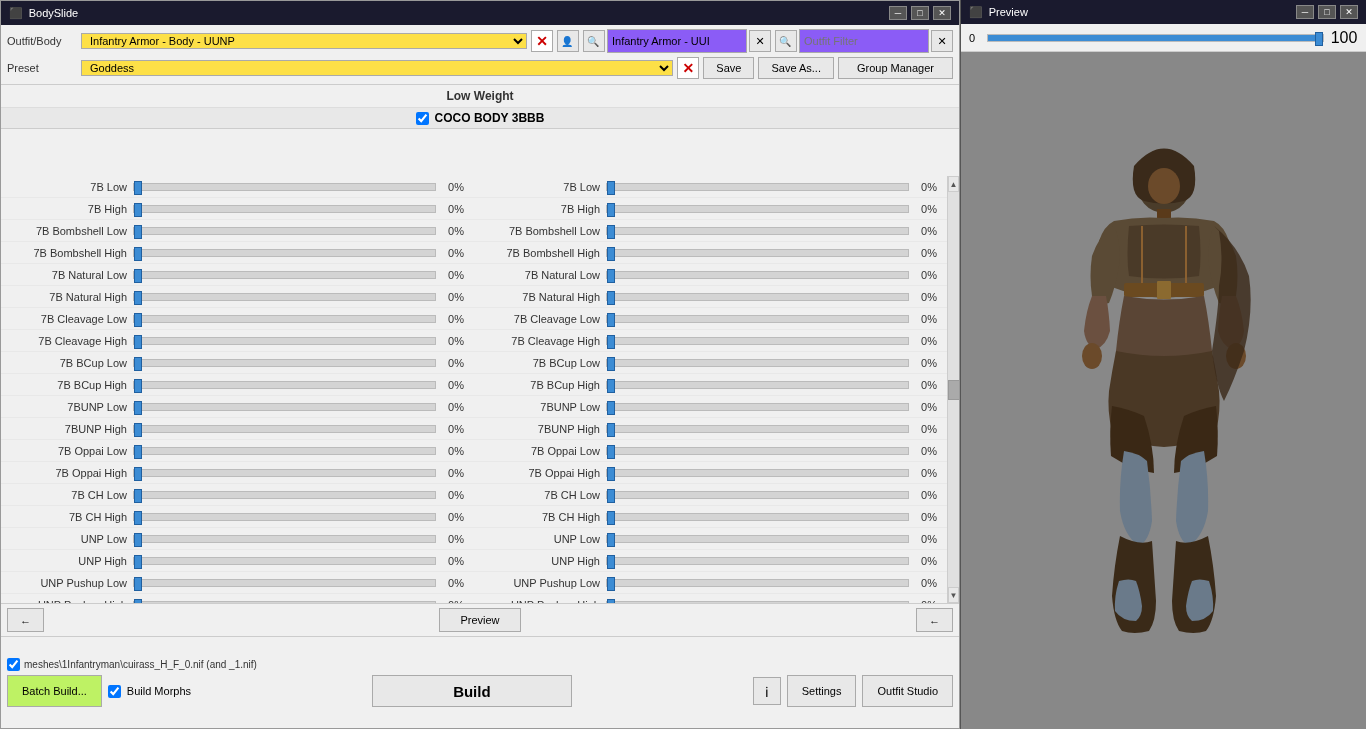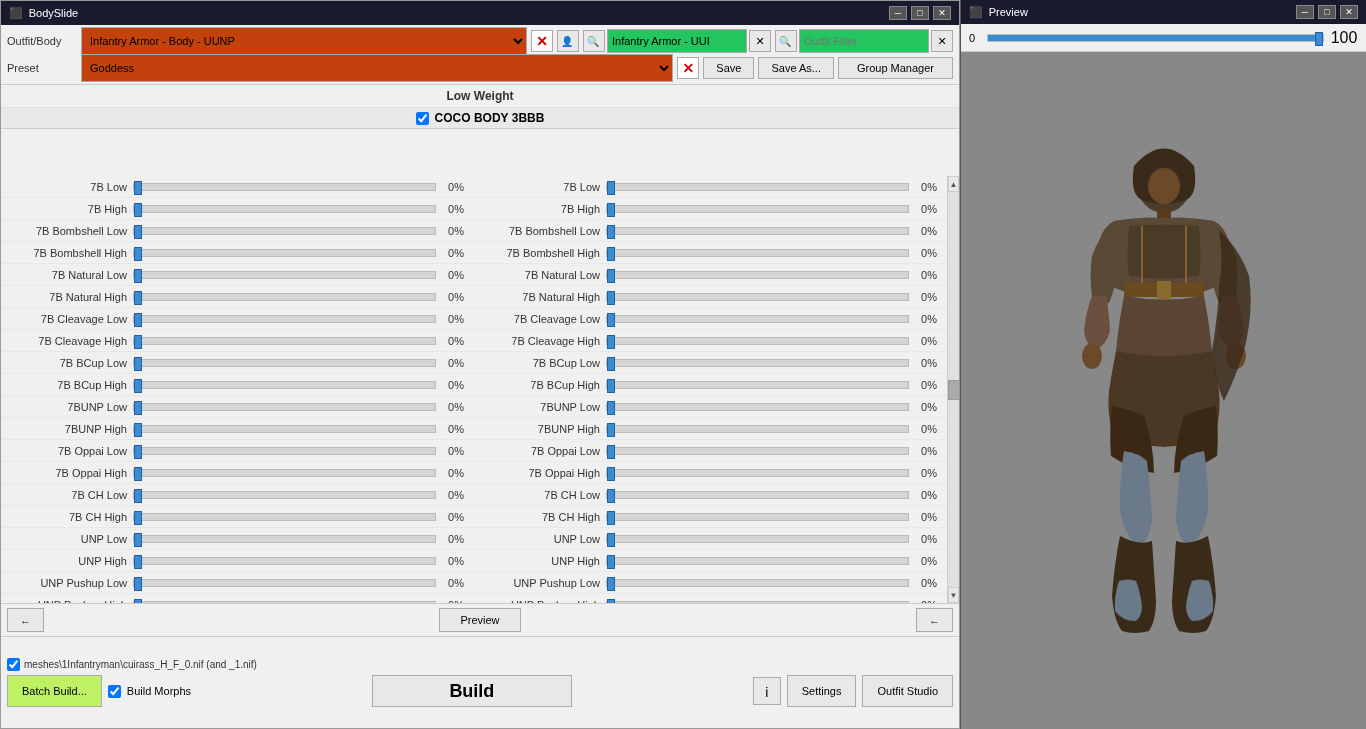--- a/index.html
+++ b/index.html
@@ -58,23 +58,23 @@
       gap: 4px;
       height: 24px;
     }
     .control-label {
       width: 70px;
       font-size: 11px;
       color: #333;
     }
     .control-select {
       flex: 1;
-      height: 28px;
+      height: 16px;
       border: 1px solid #aaa;
-      background: #c2410c;
+      background: #fde047;
       font-size: 11px;
       padding: 0 4px;
     }
     .control-btn-x {
       width: 22px; height: 22px;
       background: white;
       border: 1px solid #aaa;
       cursor: pointer;
       display: flex; align-items: center; justify-content: center;
       font-size: 14px;
@@ -92,21 +92,21 @@
       border: 1px solid #aaa;
       display: flex; align-items: center; justify-content: center;
       font-size: 10px;
     }
     .filter-input {
       height: 24px;
       border: 1px solid #aaa;
       font-size: 11px;
       padding: 0 4px;
       width: 130px;
-      background: #22c55e;
+      background: #8b5cf6;
     }
     .toolbar-btn {
       height: 22px;
       padding: 0 12px;
       background: #e8e8e8;
       border: 1px solid #aaa;
       cursor: pointer;
       font-size: 11px;
     }
 
@@ -257,21 +257,21 @@
       display: flex;
       align-items: center;
       gap: 6px;
     }
     .build-btn {
       width: 200px;
       height: 32px;
       background: #e8e8e8;
       border: 1px solid #aaa;
       cursor: pointer;
-      font-size: 18px;
+      font-size: 15px;
       font-weight: bold;
     }
     .batch-btn {
       height: 32px;
       padding: 0 14px;
       background: #bef264;
       border: 1px solid #aaa;
       cursor: pointer;
       font-size: 11px;
     }

